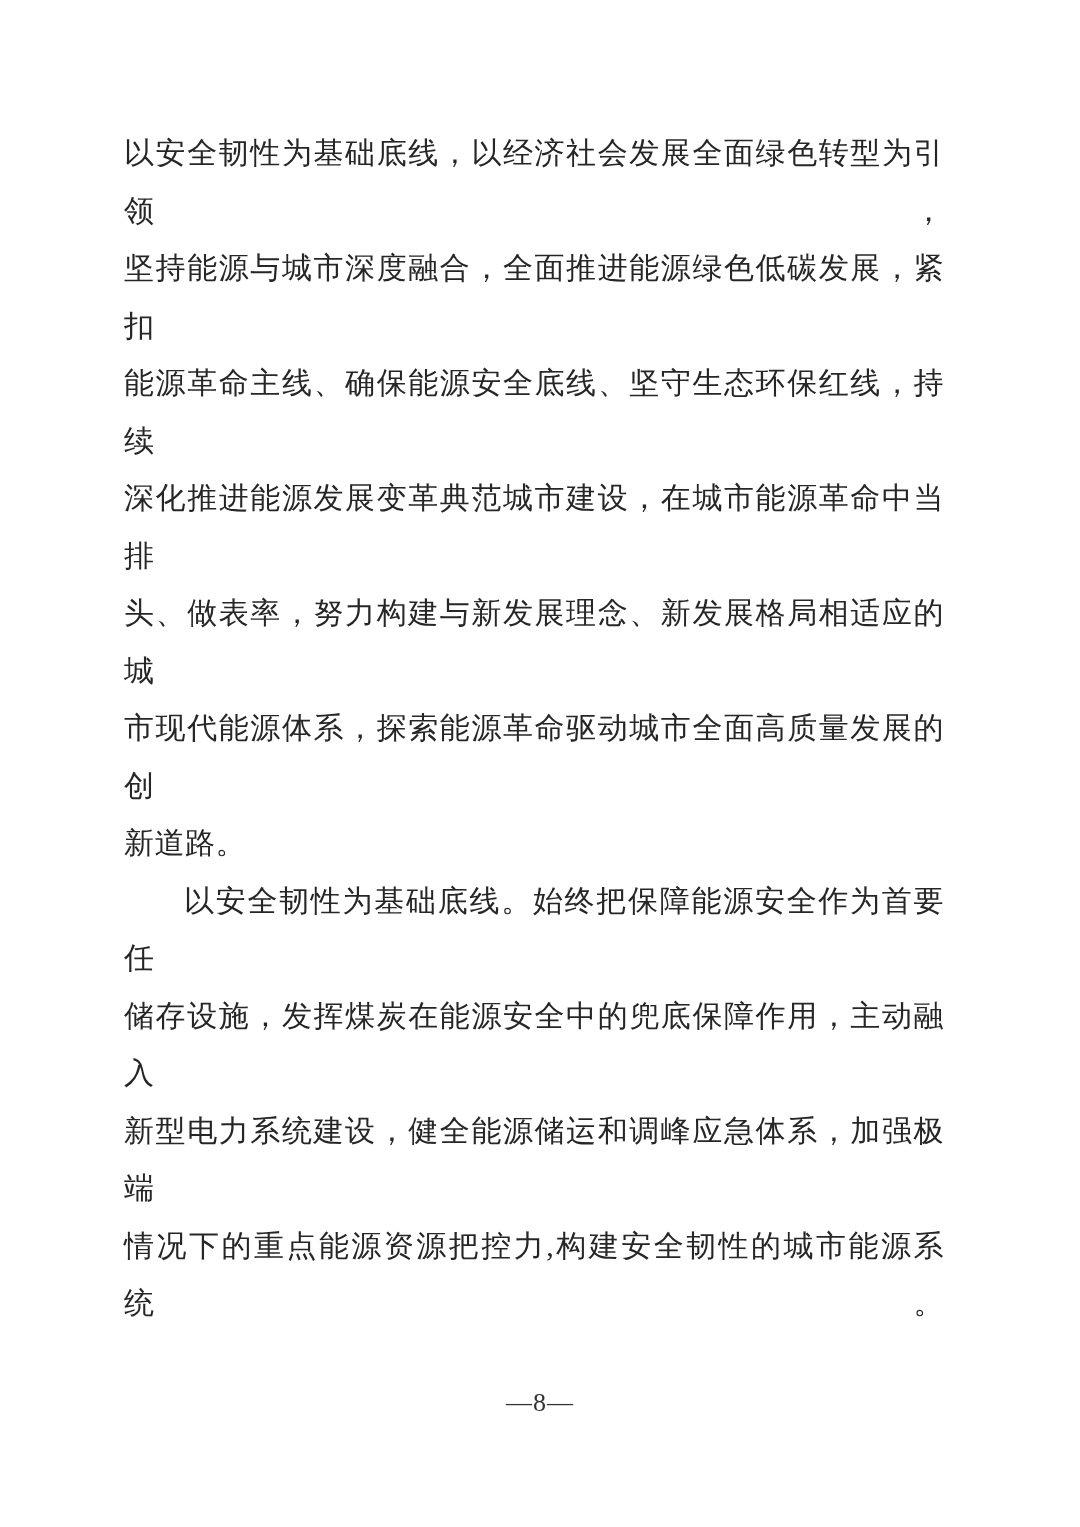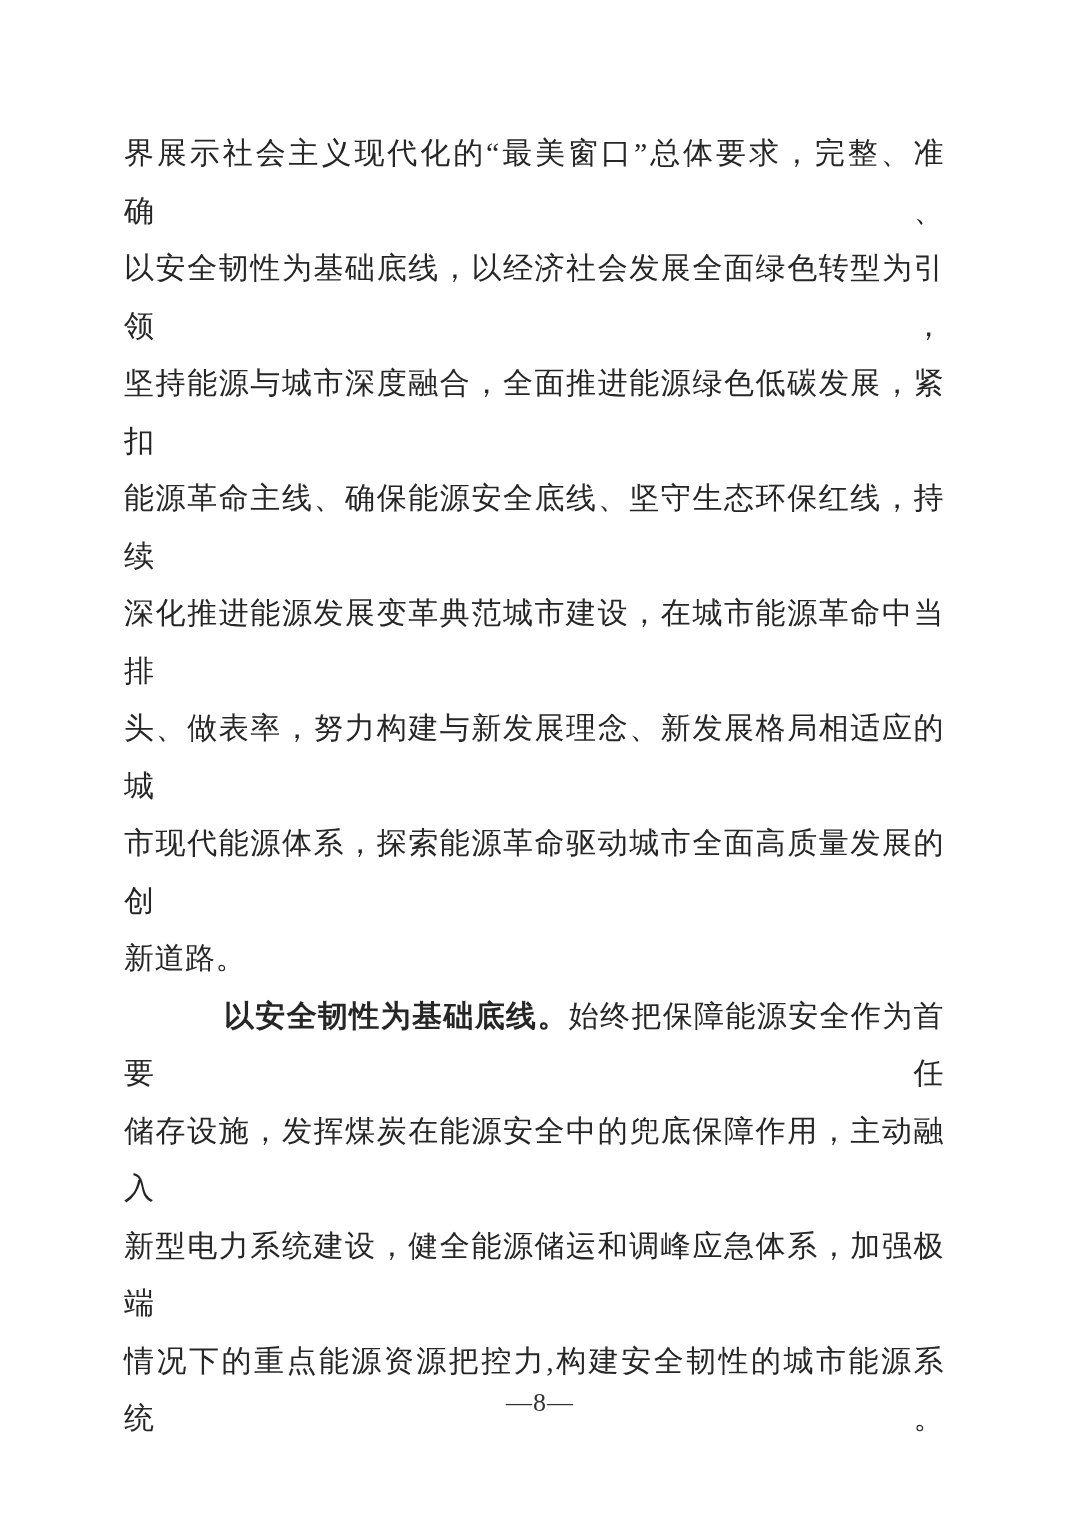--- a/index.html
+++ b/index.html
@@ -35,22 +35,21 @@
   }
   .line.fill {
     text-align: justify;
     text-align-last: justify;
     text-justify: inter-character;
   }
   .line.indent {
     text-indent: 2em;
   }
   .lead {
-    font-weight: 700;
-    margin-left: 40px;
+    font-weight: 400;
   }
   .normal {
     font-weight: 400;
   }
   .footer {
     position: absolute;
     top: 1388px;
     left: 0;
     width: 1080px;
     text-align: center;
@@ -58,21 +57,20 @@
     letter-spacing: 1px;
     color: #333333;
   }
 </style>
 </head>
 <body>
 
 <div class="page">
   <div class="content">
       <div class="paragraph">
-        <div class="line fill"><span class="normal">界展示社会主义现代化的“最美窗口”总体要求，完整、准确、</span></div>
         <div class="line fill"><span class="normal">以安全韧性为基础底线，以经济社会发展全面绿色转型为引领，</span></div>
         <div class="line fill"><span class="normal">坚持能源与城市深度融合，全面推进能源绿色低碳发展，紧扣</span></div>
         <div class="line fill"><span class="normal">能源革命主线、确保能源安全底线、坚守生态环保红线，持续</span></div>
         <div class="line fill"><span class="normal">深化推进能源发展变革典范城市建设，在城市能源革命中当排</span></div>
         <div class="line fill"><span class="normal">头、做表率，努力构建与新发展理念、新发展格局相适应的城</span></div>
         <div class="line fill"><span class="normal">市现代能源体系，探索能源革命驱动城市全面高质量发展的创</span></div>
         <div class="line"><span class="normal">新道路。</span></div>
       </div>
       <div class="paragraph">
         <div class="line fill indent"><span class="lead">以安全韧性为基础底线。</span><span class="normal">始终把保障能源安全作为首要任</span></div>

